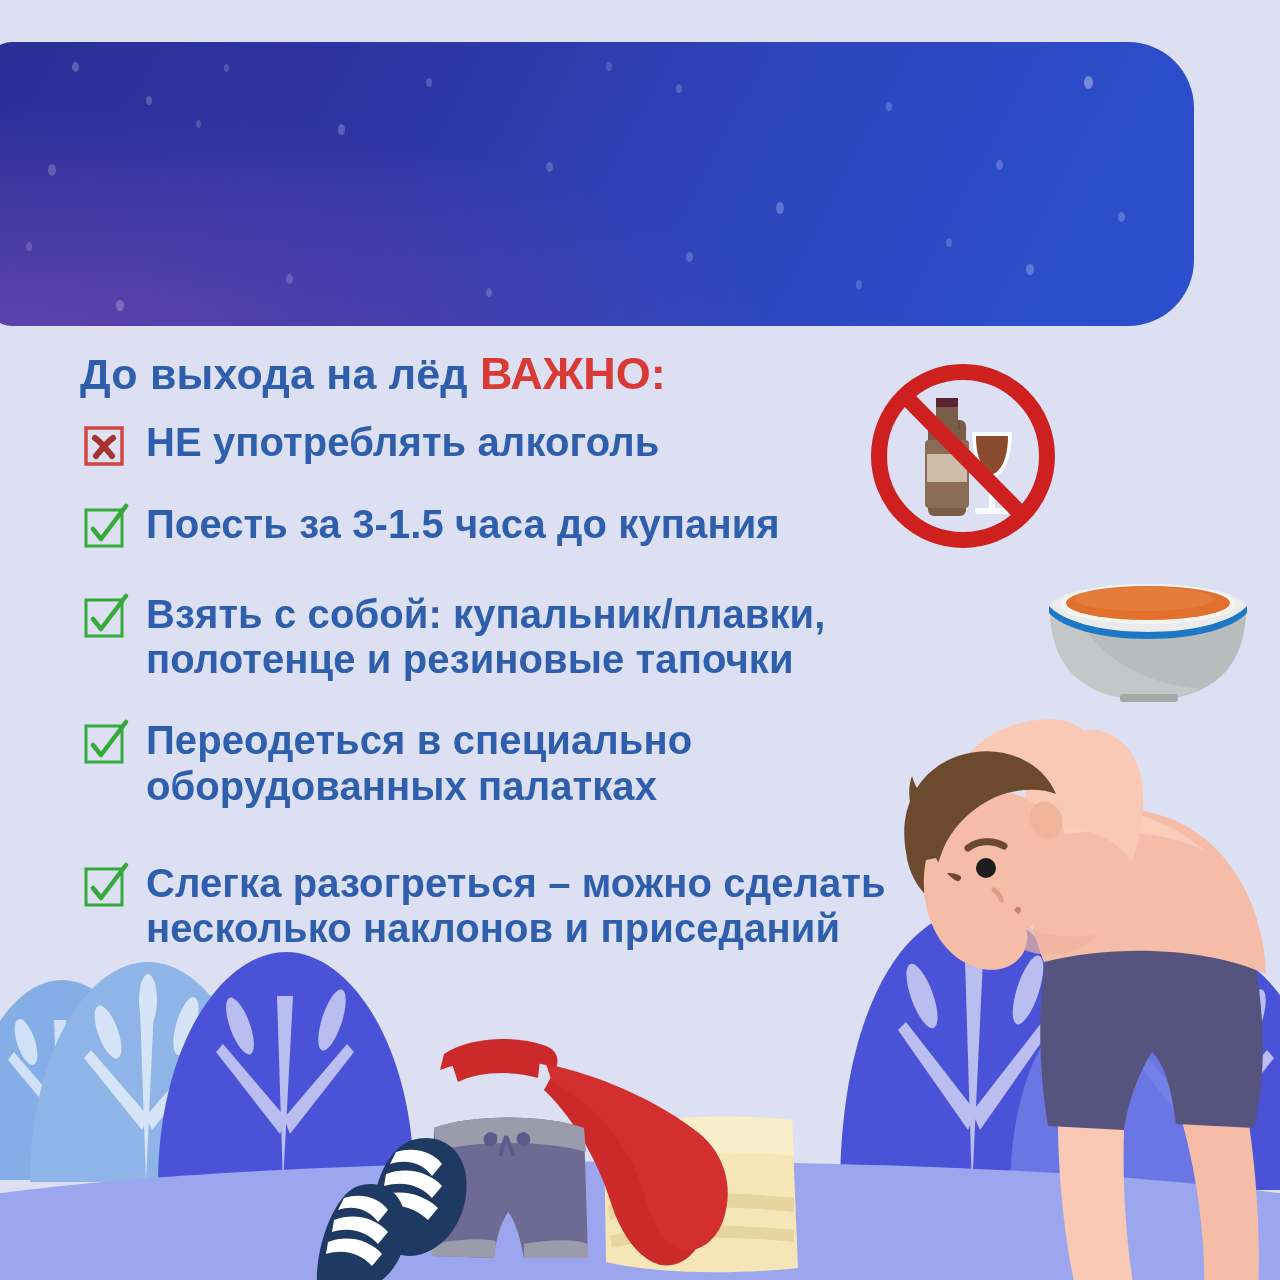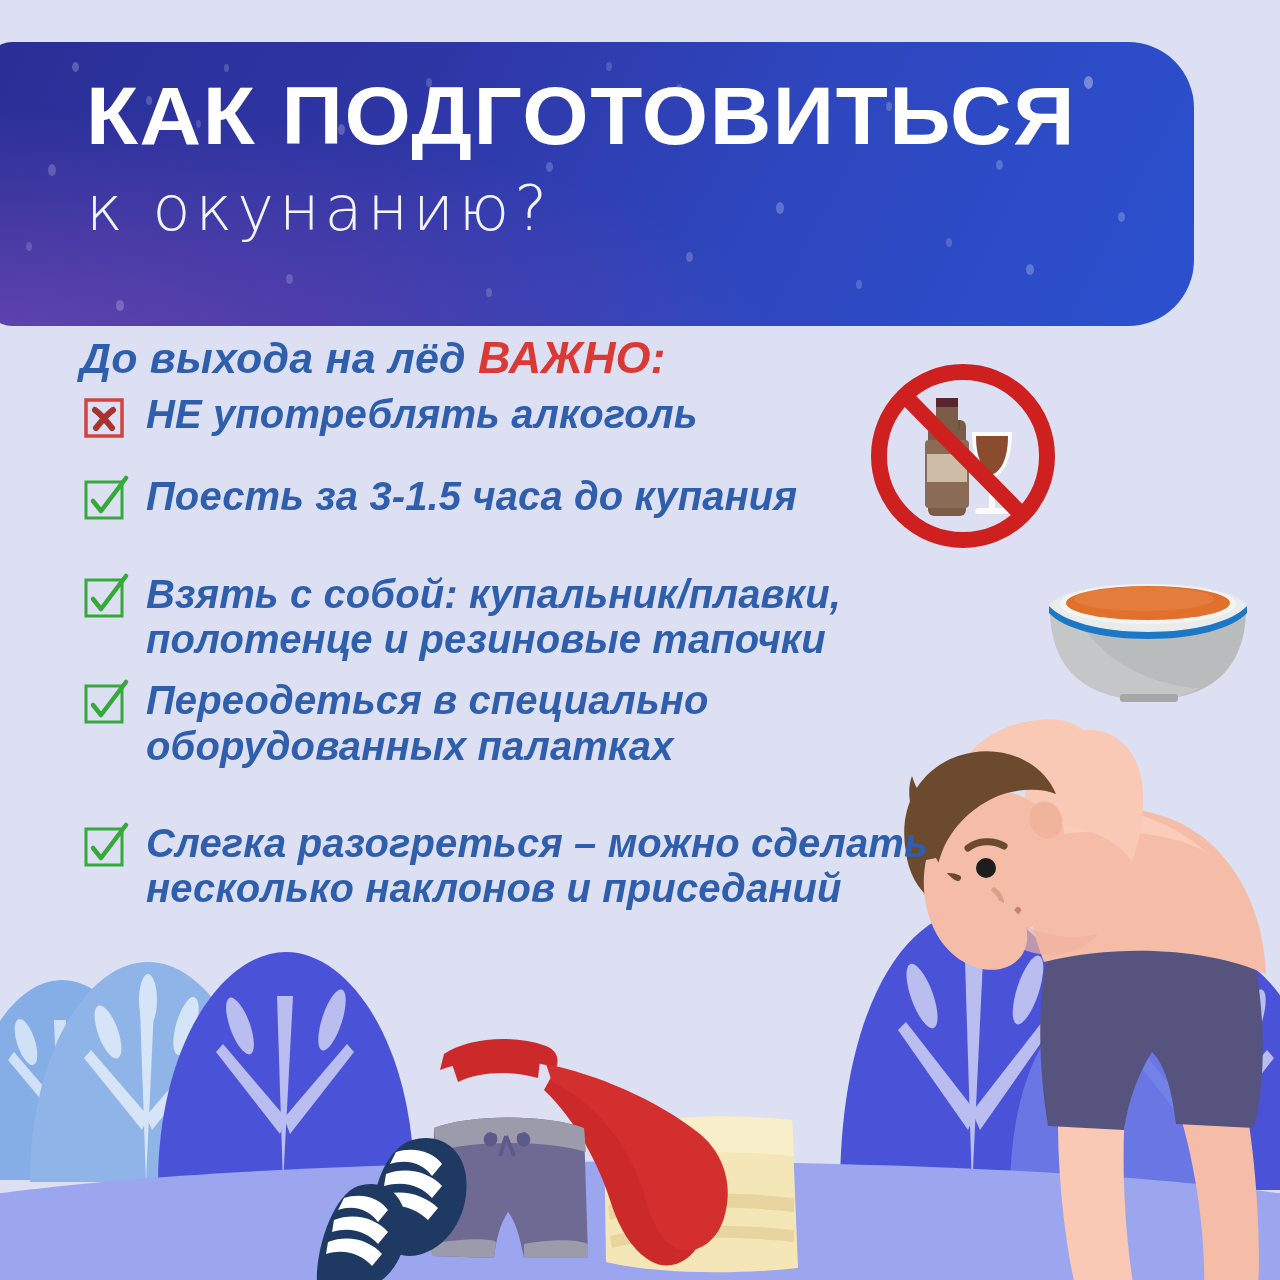--- a/index.html
+++ b/index.html
@@ -33,21 +33,21 @@
     letter-spacing:1.5px;transform:scaleX(1.04);transform-origin:left center;
     white-space:nowrap;
   }
   .subtitle{
     font-family:"DejaVu Sans", sans-serif;
     font-weight:300;font-size:62px;line-height:1.25;color:#f2f4ff;
     letter-spacing:5px;margin-top:14px;white-space:nowrap;
   }
 
   
-  .content{position:absolute;left:0;top:332px;width:1076px;z-index:5;font-style:italic;}
+  .content{position:absolute;left:0;top:348px;width:1076px;z-index:5;}
   .lead{
     margin-left:80px;font-size:43px;color:#2f5fac;font-weight:bold;
     letter-spacing:.2px;white-space:nowrap;
   }
   .lead .important{color:#d93a35;font-weight:bold;letter-spacing:0px;font-size:45px;}
 
   ul.checklist{list-style:none;margin:0;padding:0;}
   li.check-item{
     position:relative;margin:0 0 4px 0;padding:0 0 0 146px;
     min-height:58px;
@@ -56,24 +56,24 @@
     display:block;font-size:40px;line-height:1.13;color:#2f5fac;font-weight:bold;
     letter-spacing:.1px;max-width:840px;
   }
   .box{
     position:absolute;left:84px;top:6px;width:40px;height:40px;
     box-sizing:border-box;
   }
   .box svg{display:block;width:100%;height:100%;overflow:visible;}
 
   
-  li.i0{margin-top:8px;}
+  li.i0{margin-top:20px;}
   li.i1{margin-top:24px;}
-  li.i2{margin-top:40px;}
-  li.i3{margin-top:16px;}
+  li.i2{margin-top:32px;}
+  li.i3{margin-top:36px;}
   li.i4{margin-top:52px;}
 </style>
 </head>
 <body>
 
 <div id="stage">
 
   <svg class="scenery" viewBox="0 0 1280 1280">
     <defs>
       <clipPath id="clipStage">
@@ -266,24 +266,20 @@
     <span class="flake" style="left:1040px;top:222px;width:8px;height:11px;opacity:.24"></span>
     <span class="flake" style="left:870px;top:238px;width:6px;height:9px;opacity:.18"></span>
     <span class="flake" style="left:700px;top:210px;width:7px;height:10px;opacity:.20"></span>
     <span class="flake" style="left:500px;top:246px;width:6px;height:9px;opacity:.18"></span>
     <span class="flake" style="left:300px;top:232px;width:7px;height:10px;opacity:.18"></span>
     <span class="flake" style="left:130px;top:258px;width:8px;height:11px;opacity:.22"></span>
     <span class="flake" style="left:40px;top:200px;width:6px;height:9px;opacity:.16"></span>
     <span class="flake" style="left:620px;top:20px;width:6px;height:9px;opacity:.16"></span>
     <span class="flake" style="left:960px;top:196px;width:6px;height:9px;opacity:.18"></span>
 
-    <div class="title-wrap">
-      <div class="title">КАК ПОДГОТОВИТЬСЯ</div>
-      <div class="subtitle">к окунанию?</div>
-    </div>
   </div>
 
   <div class="content">
 
     <div class="lead">
       <span>До выхода на лёд </span><span class="important">ВАЖНО:</span>
     </div>
 
     <ul class="checklist">
 

